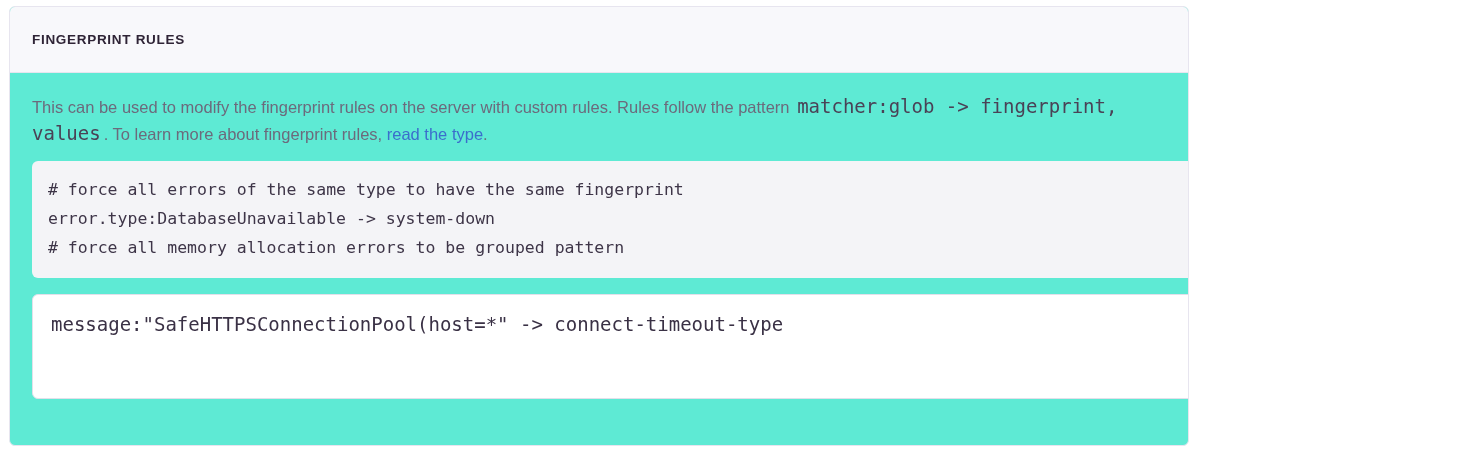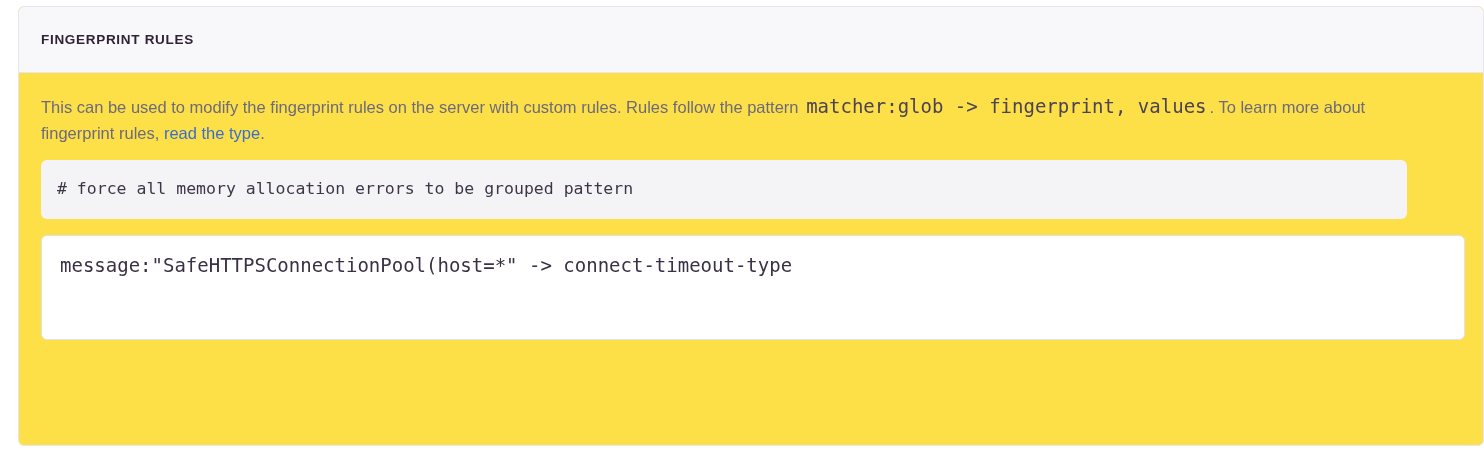--- a/index.html
+++ b/index.html
@@ -11,25 +11,25 @@
     height: 454px;
     overflow: hidden;
   }
   body {
     font-family: "Liberation Sans", sans-serif;
     -webkit-font-smoothing: antialiased;
   }
 
   .panel {
     position: absolute;
-    left: 18px;
+    left: 9px;
     top: 6px;
-    width: 1466px;
+    width: 1180px;
     height: 440px;
-    background: #fde047;
+    background: #5eead4;
     border: 1px solid #e7e5ef;
     border-radius: 6px;
     overflow: hidden;
   }
 
   .panel-header {
     height: 66px;
     background: #f8f8fb;
     border-bottom: 1px solid #e7e5ef;
     display: flex;
@@ -109,19 +109,21 @@
 
   <div class="panel-header">
     <div class="panel-title">FINGERPRINT RULES</div>
   </div>
 
   <div class="panel-body">
 
     <p class="description"><span>This can be used to modify the fingerprint rules on the server with custom rules. Rules follow the pattern</span> <code class="inline-code">matcher:glob -&gt; fingerprint, values</code><span>. To learn more about fingerprint rules,</span> <a class="doc-link" href="#">read the type</a><span>.</span></p>
 
     <div class="code-block">
+      <div class="code-line"># force all errors of the same type to have the same fingerprint</div>
+      <div class="code-line">error.type:DatabaseUnavailable -&gt; system-down</div>
       <div class="code-line"># force all memory allocation errors to be grouped pattern</div>
     </div>
 
     <textarea class="rules-input" spellcheck="false" placeholder="" style="">message:"SafeHTTPSConnectionPool(host=*" -&gt; connect-timeout-type</textarea>
 
   </div>
 </div>
 
 </body></html>

